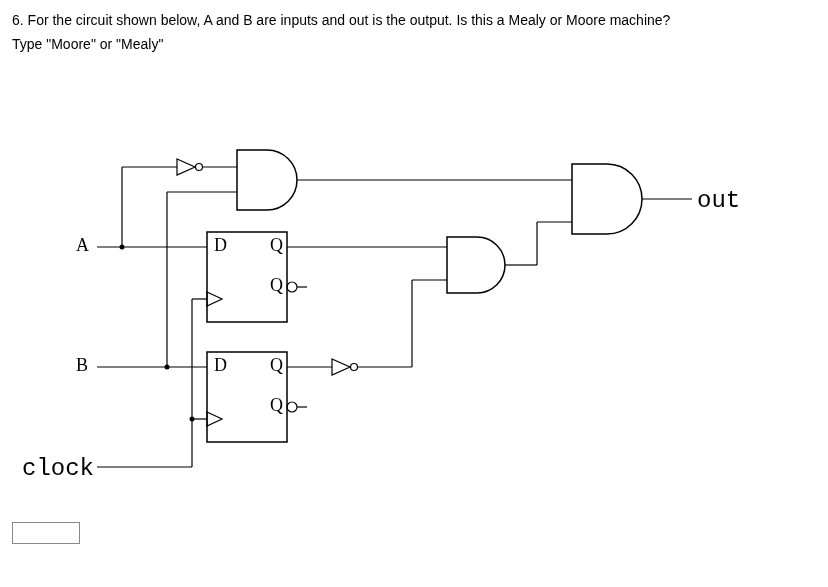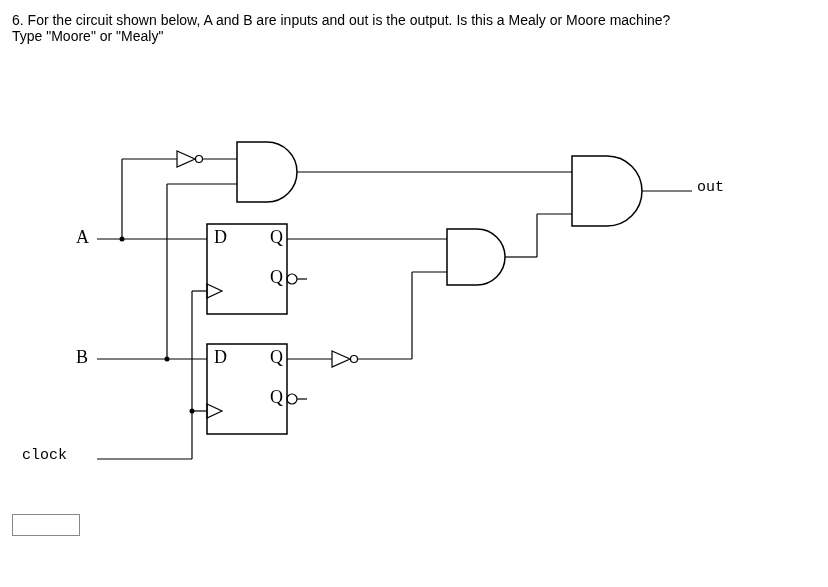--- a/index.html
+++ b/index.html
@@ -6,21 +6,21 @@
       margin: 0;
       padding: 12px;
       font-family: Arial, sans-serif;
       font-size: 14px;
       color: #000;
       background: #fff;
       width: 828px;
       box-sizing: border-box;
     }
     .question-text {
-      margin-bottom: 0;
+      margin-bottom: 8px;
       font-size: 14px;
     }
     .instruction-text {
       margin-bottom: 20px;
       font-size: 14px;
     }
     .diagram-container {
       position: relative;
       width: 800px;
       height: 440px;
@@ -30,21 +30,21 @@
       top: 0;
       left: 0;
     }
     .label {
       position: absolute;
       font-family: "Comic Sans MS", "Plantagenet Cherokee", serif;
       font-size: 18px;
     }
     .label.mono {
       font-family: "Courier New", monospace;
-      font-size: 15px;
+      font-size: 24px;
     }
     .answer-input {
       border: 1px solid #888;
       width: 60px;
       height: 18px;
       font-size: 12px;
       padding: 1px 3px;
     }
     .input-wrap {
       margin-top: 10px;

